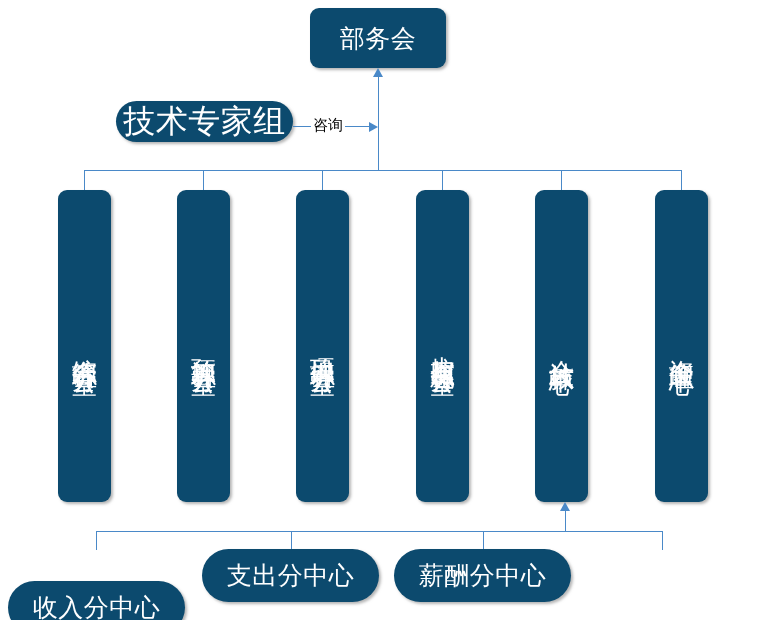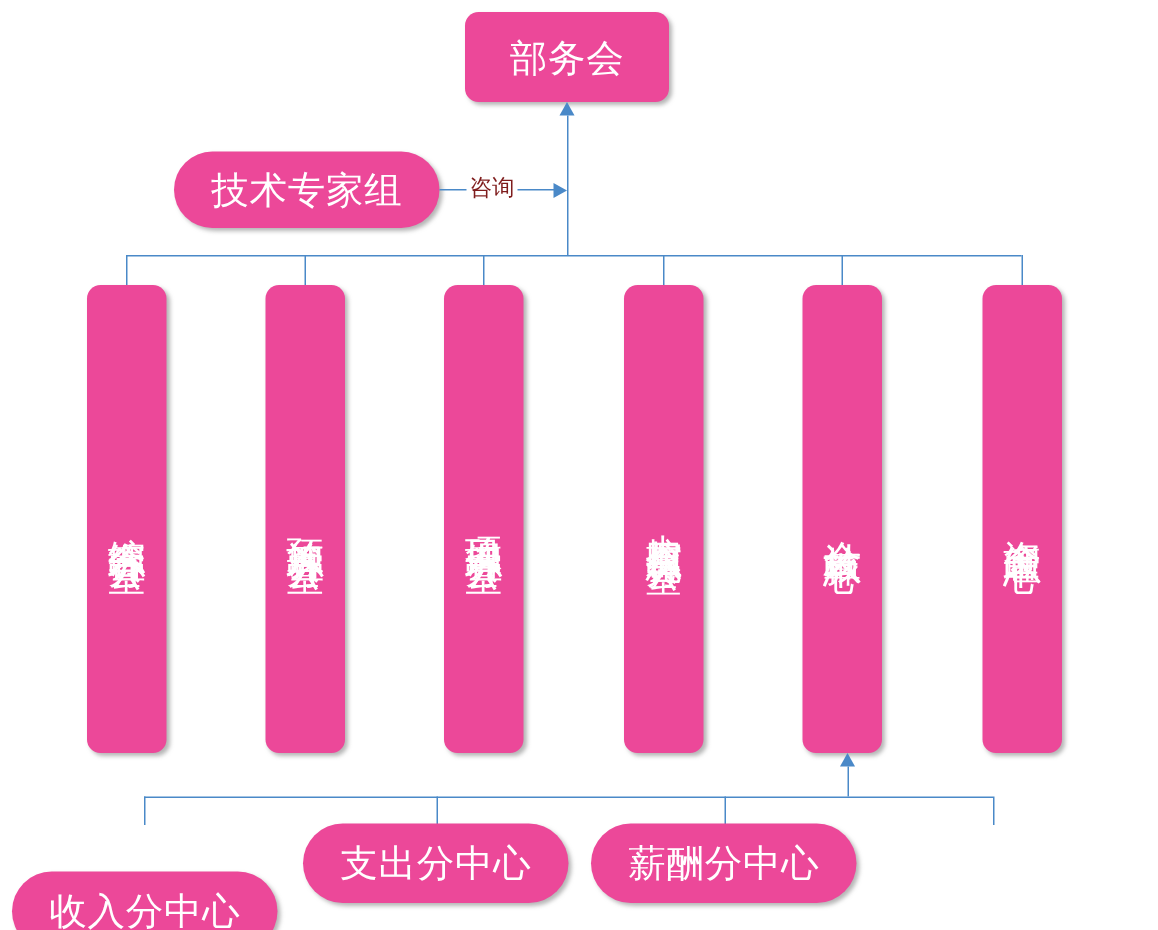--- a/index.html
+++ b/index.html
@@ -16,21 +16,21 @@
     position: relative;
     width: 772px;
     height: 620px;
     background: #ffffff;
     overflow: hidden;
   }
 
   
   .node {
     position: absolute;
-    background: #ec4899;
+    background: #0c4a6e;
     color: #ffffff;
     box-sizing: border-box;
     display: flex;
     align-items: center;
     justify-content: center;
     text-align: center;
     line-height: 1.16;
     letter-spacing: 0.5px;
     box-shadow: 2px 2px 3px rgba(120,120,120,0.55);
   }
@@ -43,23 +43,23 @@
     height: 60px;
     border-radius: 9px;
     font-size: 25px;
   }
 
   
   .node-advisor {
     left: 116px;
     top: 101px;
     width: 177px;
-    height: 51px;
+    height: 41px;
     border-radius: 26px;
-    font-size: 25px;
+    font-size: 32px;
   }
 
   
   .node-dept {
     top: 190px;
     width: 53px;
     height: 312px;
     border-radius: 9px;
     font-size: 25px;
     writing-mode: vertical-rl;
@@ -107,21 +107,21 @@
     height: 0;
     border-top: 5px solid transparent;
     border-bottom: 5px solid transparent;
     border-left: 9px solid #4A89C8;
   }
 
   
   .edge-label {
     position: absolute;
     font-size: 15px;
-    color: #7f1d1d;
+    color: #000000;
     background: #ffffff;
     padding: 0 2px;
     line-height: 1;
     white-space: nowrap;
   }
 </style>
 </head>
 <body>
 
 <div id="chart">

